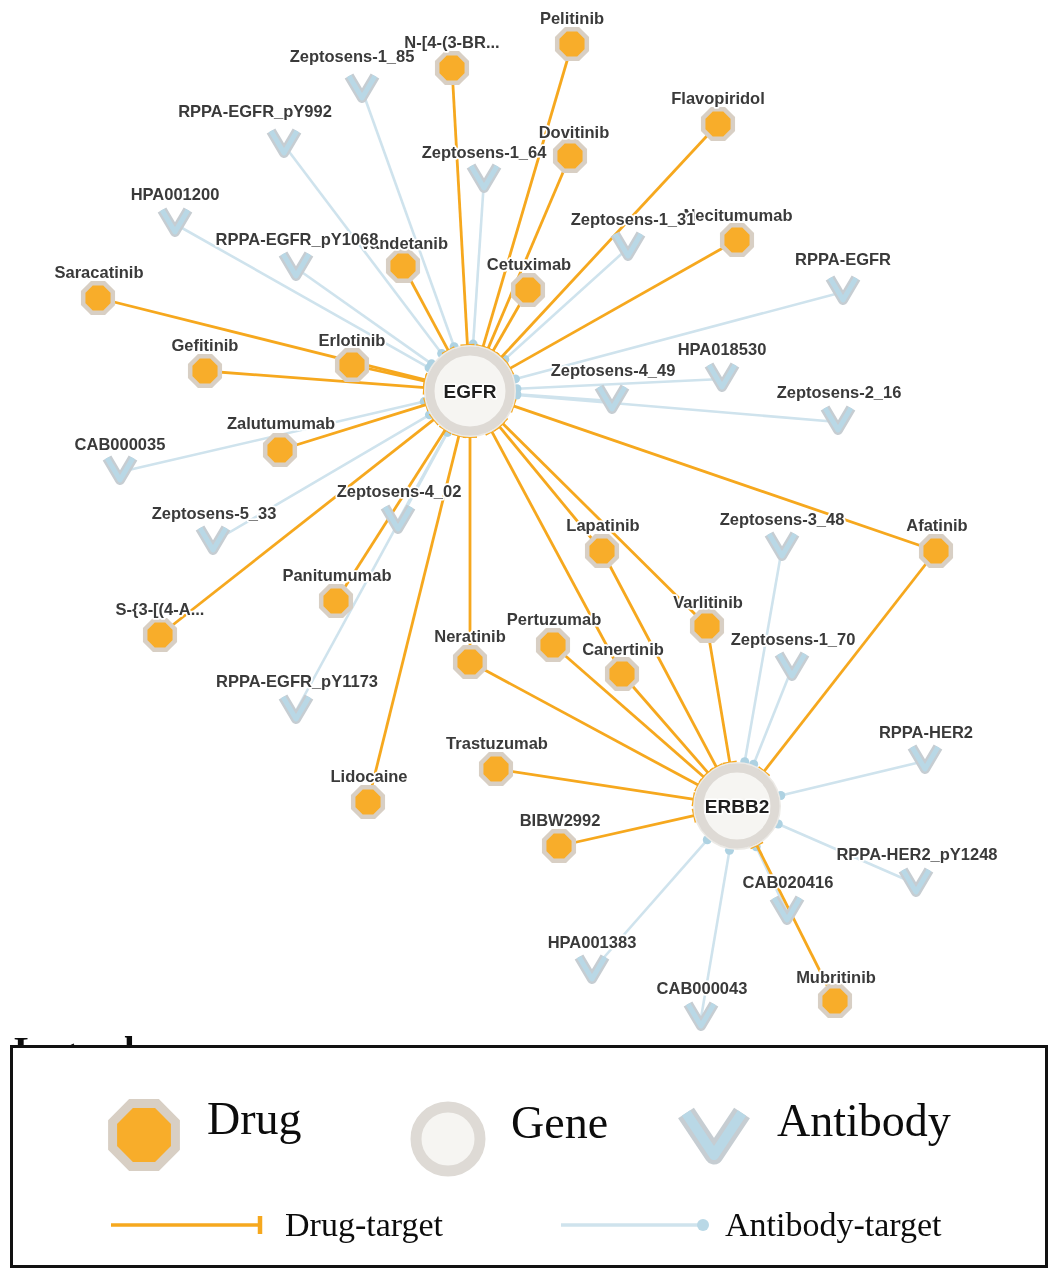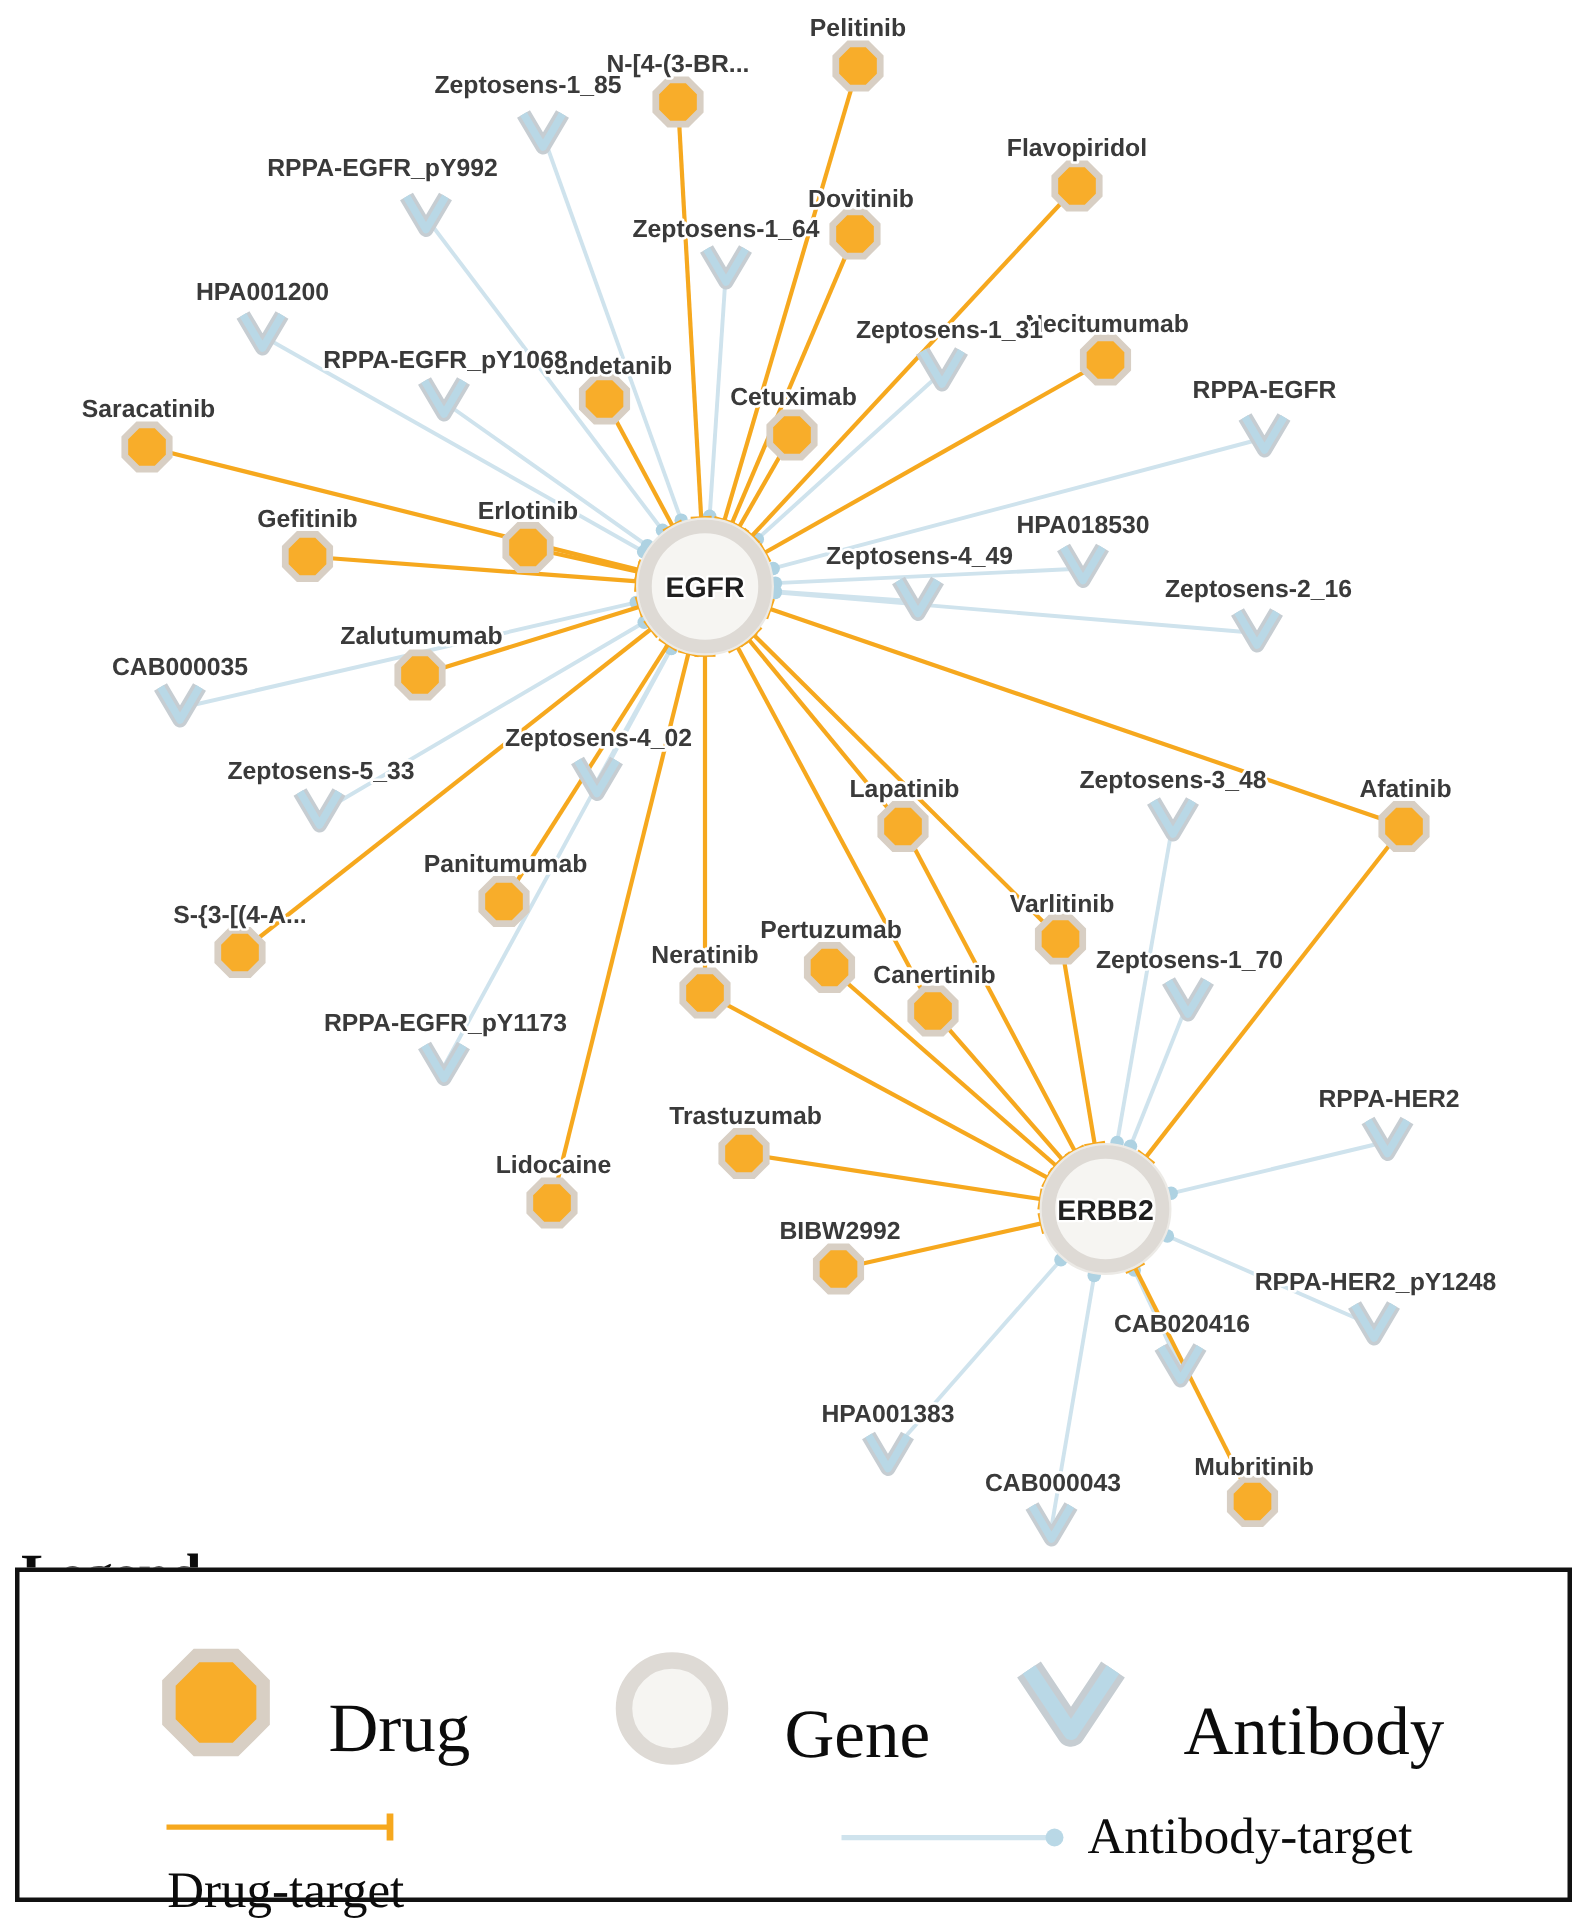--- a/index.html
+++ b/index.html
@@ -9,27 +9,27 @@
   .nlabel{font:bold 16.5px "Liberation Sans",sans-serif;fill:#3a3a3a;
           stroke:#ffffff;stroke-width:3.5px;paint-order:stroke;
           stroke-linejoin:round;text-anchor:middle;}
   .glabel{font:bold 19px "Liberation Sans",sans-serif;fill:#1f1f1f;
           stroke:#ffffff;stroke-width:3px;paint-order:stroke;
           stroke-linejoin:round;text-anchor:middle;}
   .legend-title{position:absolute;left:14px;top:1028px;
        font:bold 38px "Liberation Serif",serif;color:#0c0c0c;}
   .legend-box{position:absolute;left:10px;top:1045px;width:1032px;height:217px;
        background:#ffffff;border:3px solid #111;}
-  .li{position:absolute;display:flex;align-items:flex-end;gap:32px;}
+  .li{position:absolute;display:flex;align-items:flex-start;gap:20px;}
   .li-drug{left:88px;top:44px;}
   .li-gene{left:392px;top:48px;}
   .li-ab{left:658px;top:46px;}
   .lt{font:400 46px "Liberation Serif",serif;color:#0c0c0c;}
   .le{position:absolute;display:flex;align-items:center;gap:12px;}
-  .le-drug{left:95px;top:158px;flex-direction:column;}
+  .le-drug{left:95px;top:158px;}
   .le-ab{left:545px;top:158px;}
   .let{font:400 34px "Liberation Serif",serif;color:#0c0c0c;}
 </style>
 </head>
 <body>
 
 <svg id="network" width="1059" height="1280" viewBox="0 0 1059 1280">
     <g>
       <line x1="362" y1="90" x2="454.12703341202604" y2="346.7614542316651" stroke="#CFE3ED" stroke-width="2.6"></line>
       <circle cx="454.12703341202604" cy="346.7614542316651" r="4.5" fill="#AED2E2"></circle>

